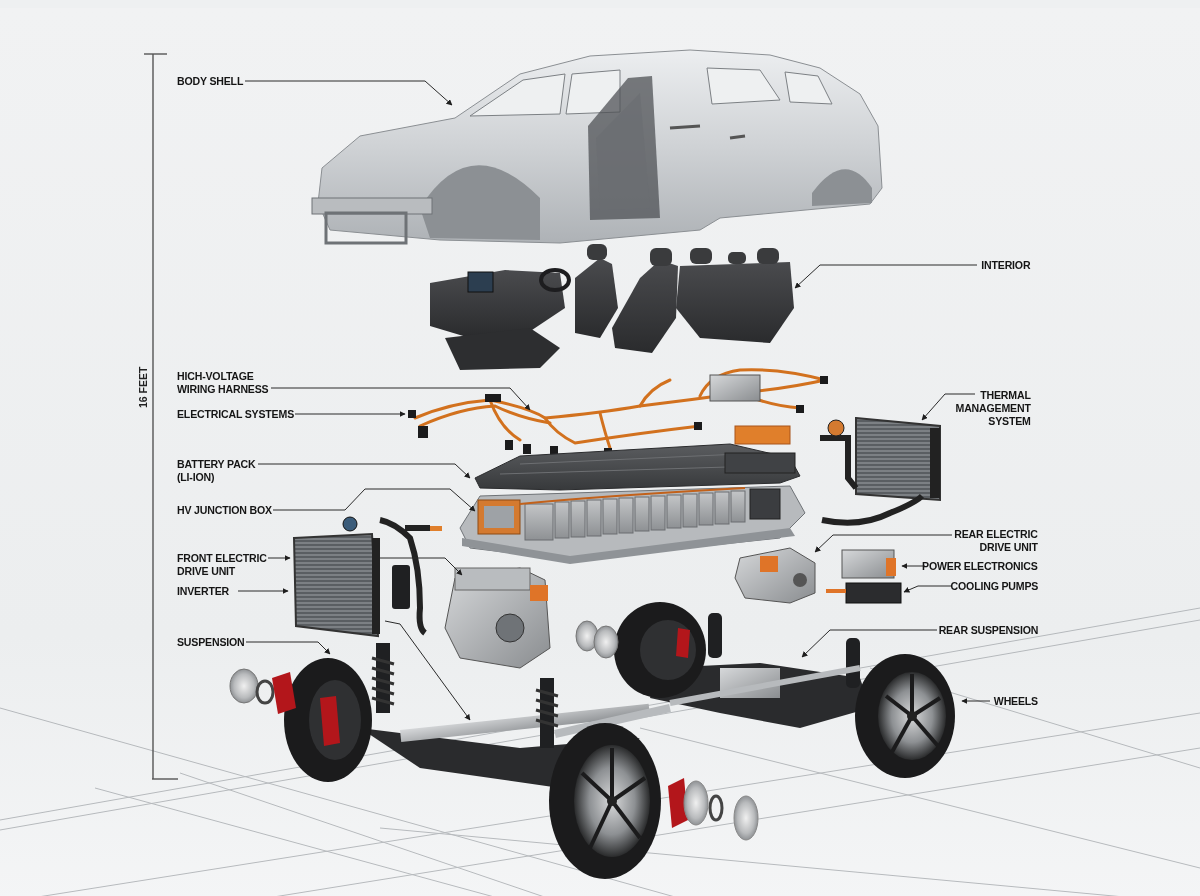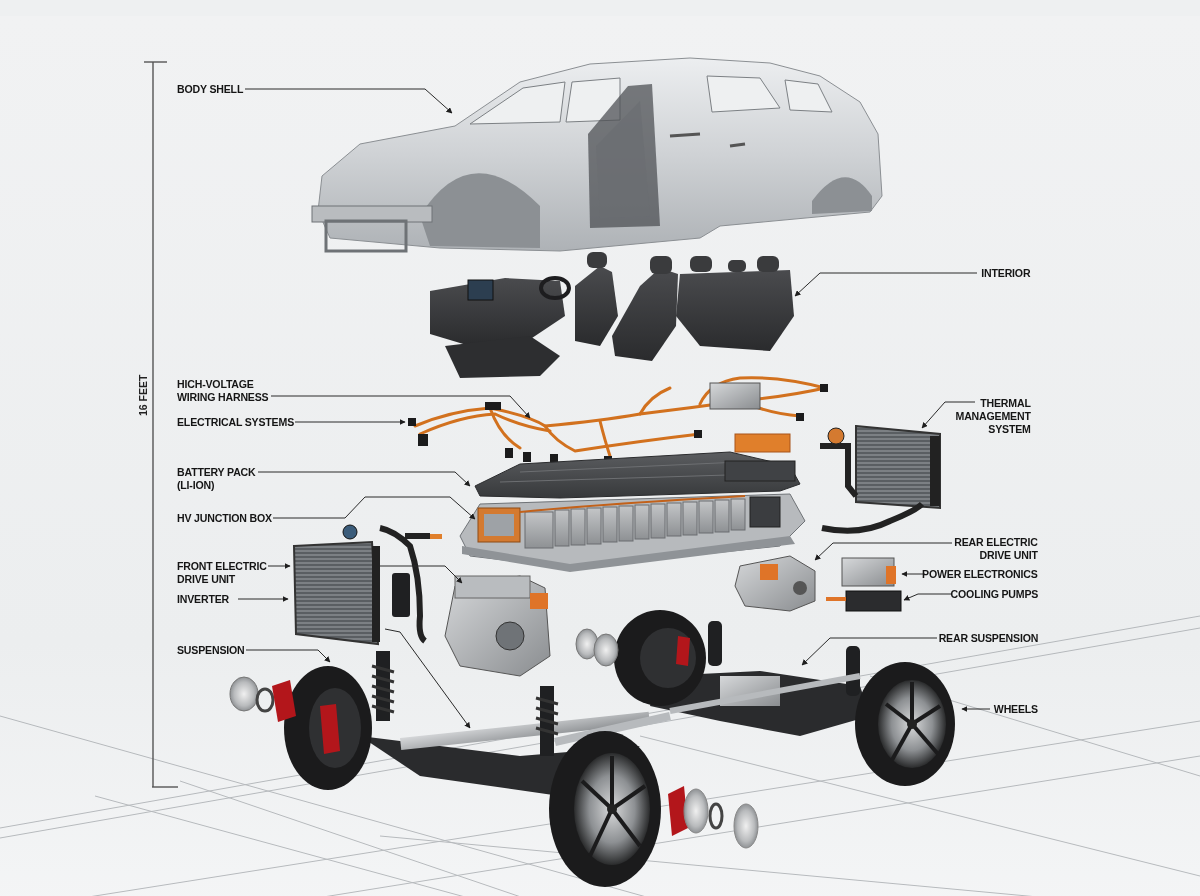--- a/index.html
+++ b/index.html
@@ -2,21 +2,21 @@
 <html><head>
 <meta charset="utf-8">
 <style>
   html, body { margin: 0; padding: 0; }
   body {
     width: 1200px; height: 896px; overflow: hidden;
     background: #eef0f1;
     font-family: "Liberation Sans", "DejaVu Sans", sans-serif;
     position: relative;
   }
-  #stage { position: absolute; left: 0; top: 16px; width: 1200px; height: 653px; }
+  #stage { position: absolute; left: 0; top: 8px; width: 1200px; height: 653px; }
   .label {
     position: absolute;
     font-family: "Liberation Sans", "DejaVu Sans", sans-serif;
     font-weight: bold;
     font-size: 11.5px;
     letter-spacing: -0.2px;
     color: #151515;
     line-height: 13px;
     white-space: pre;
     transform: scaleX(0.92);

